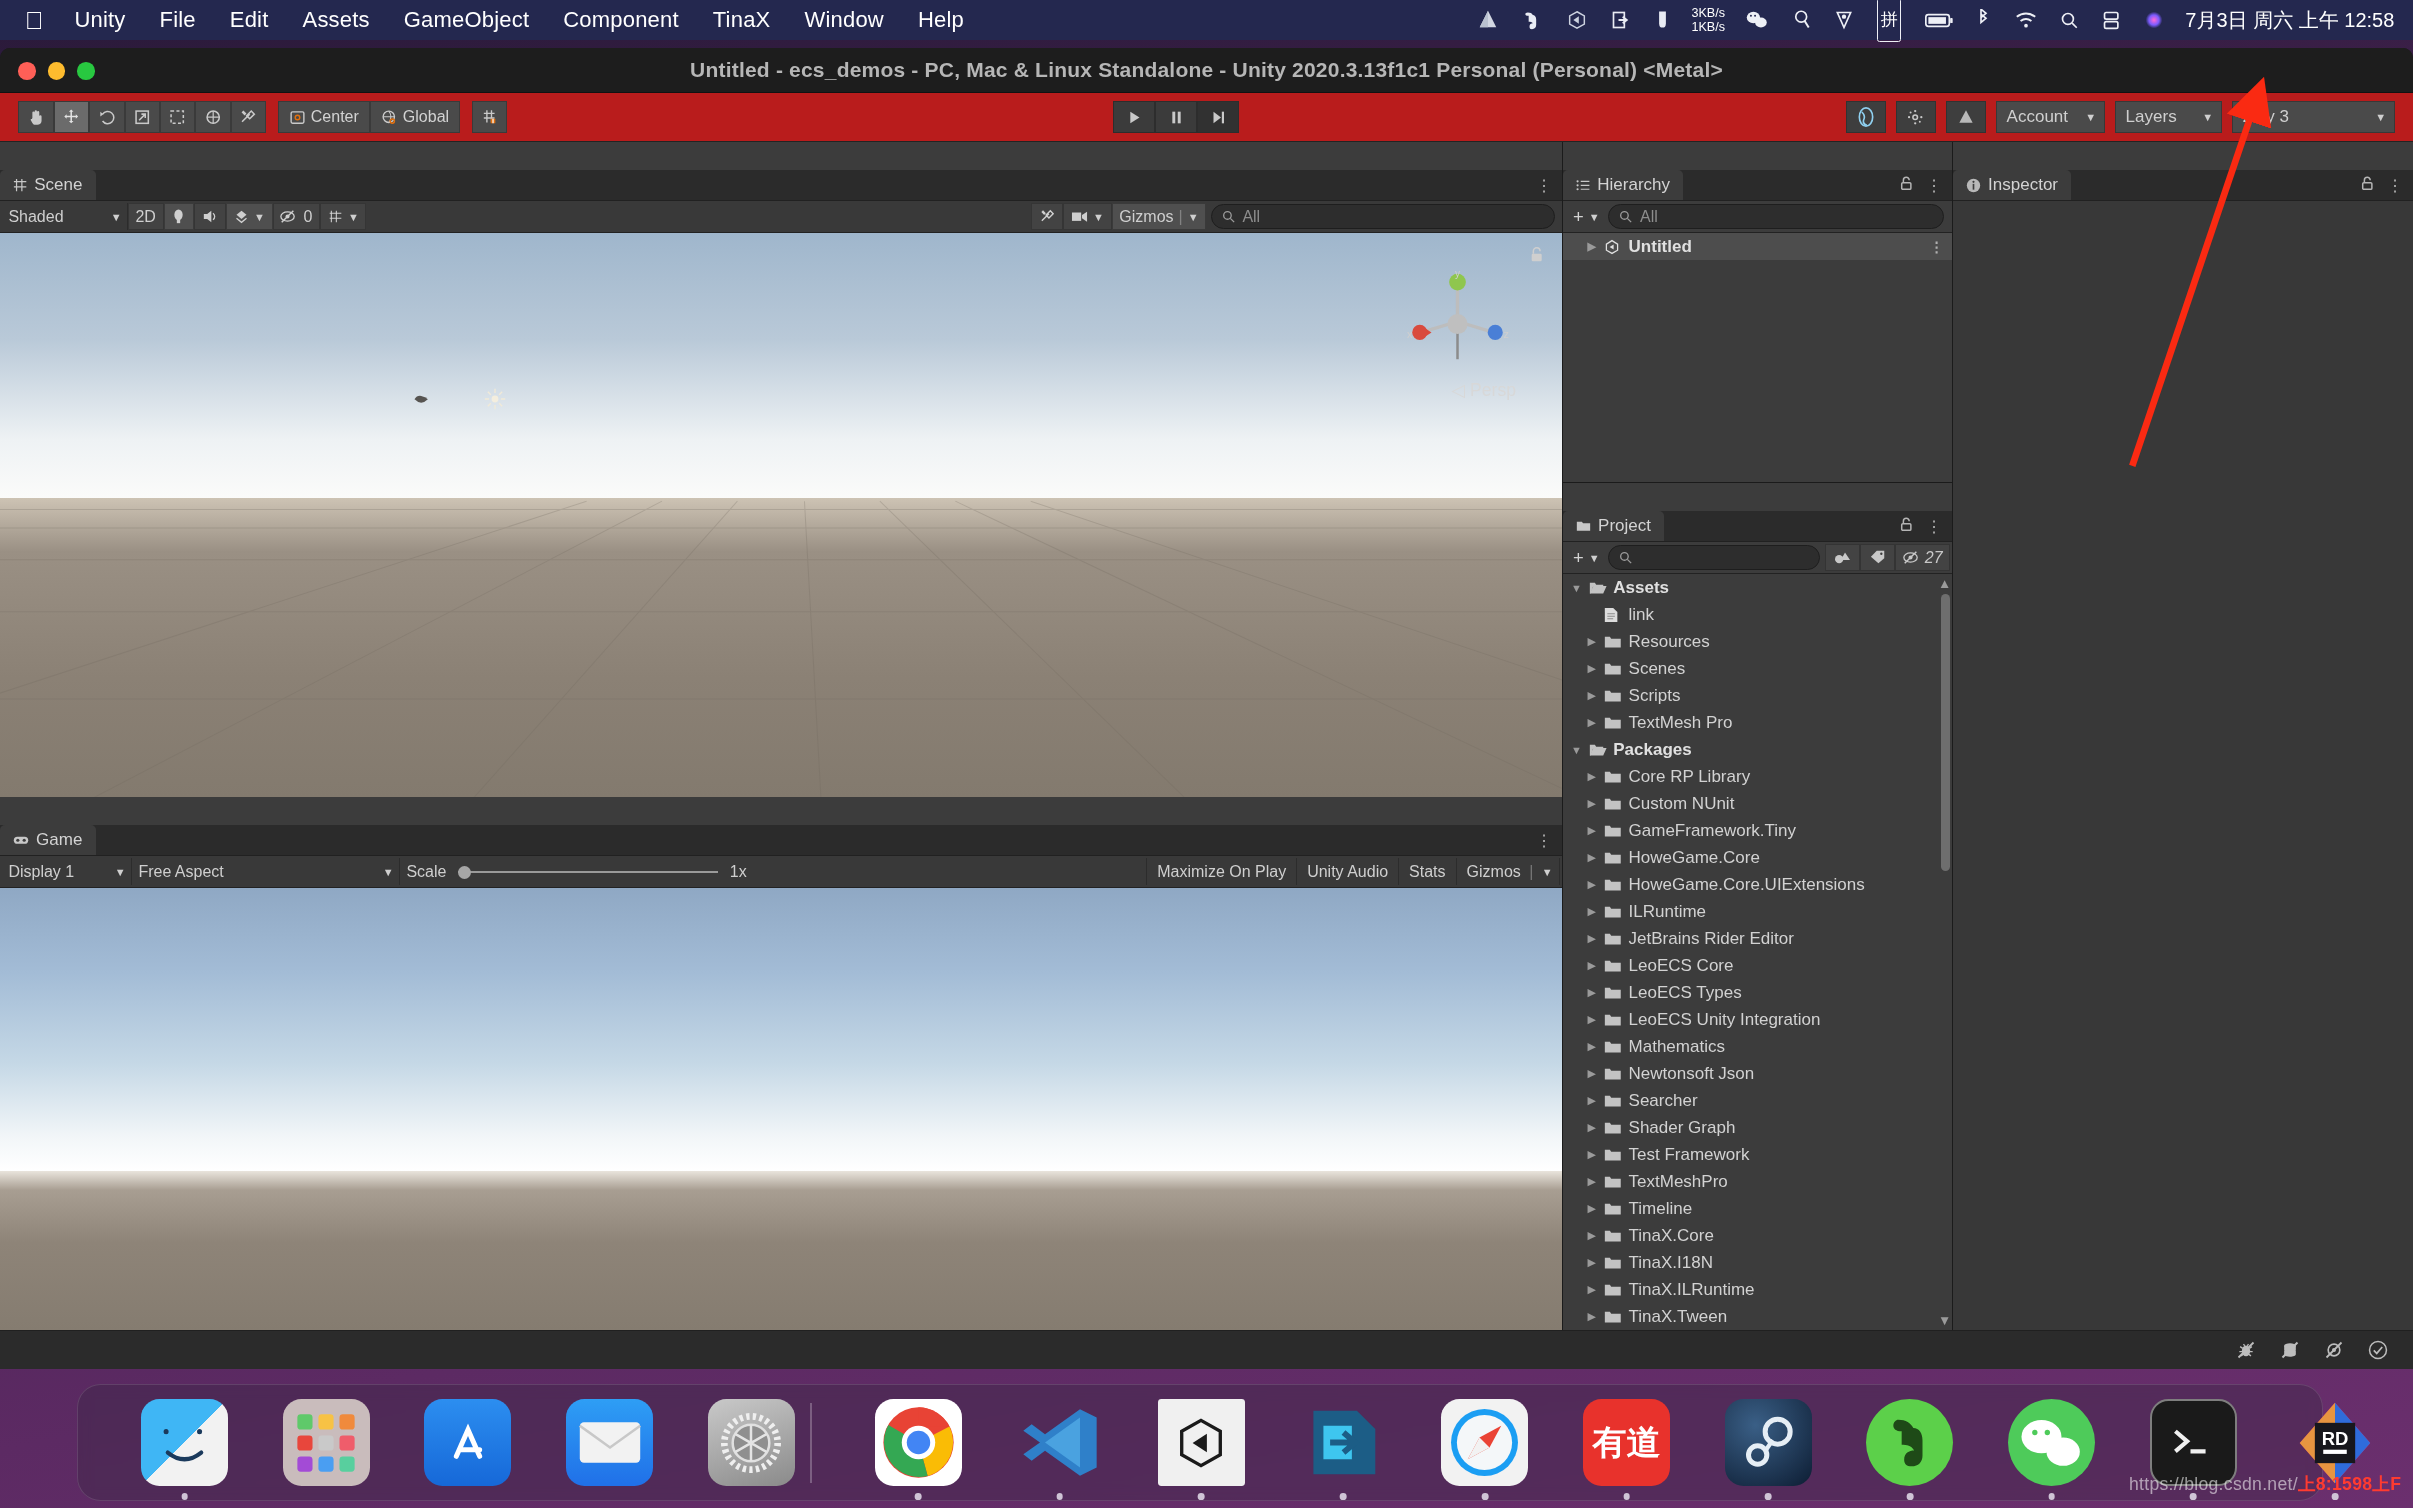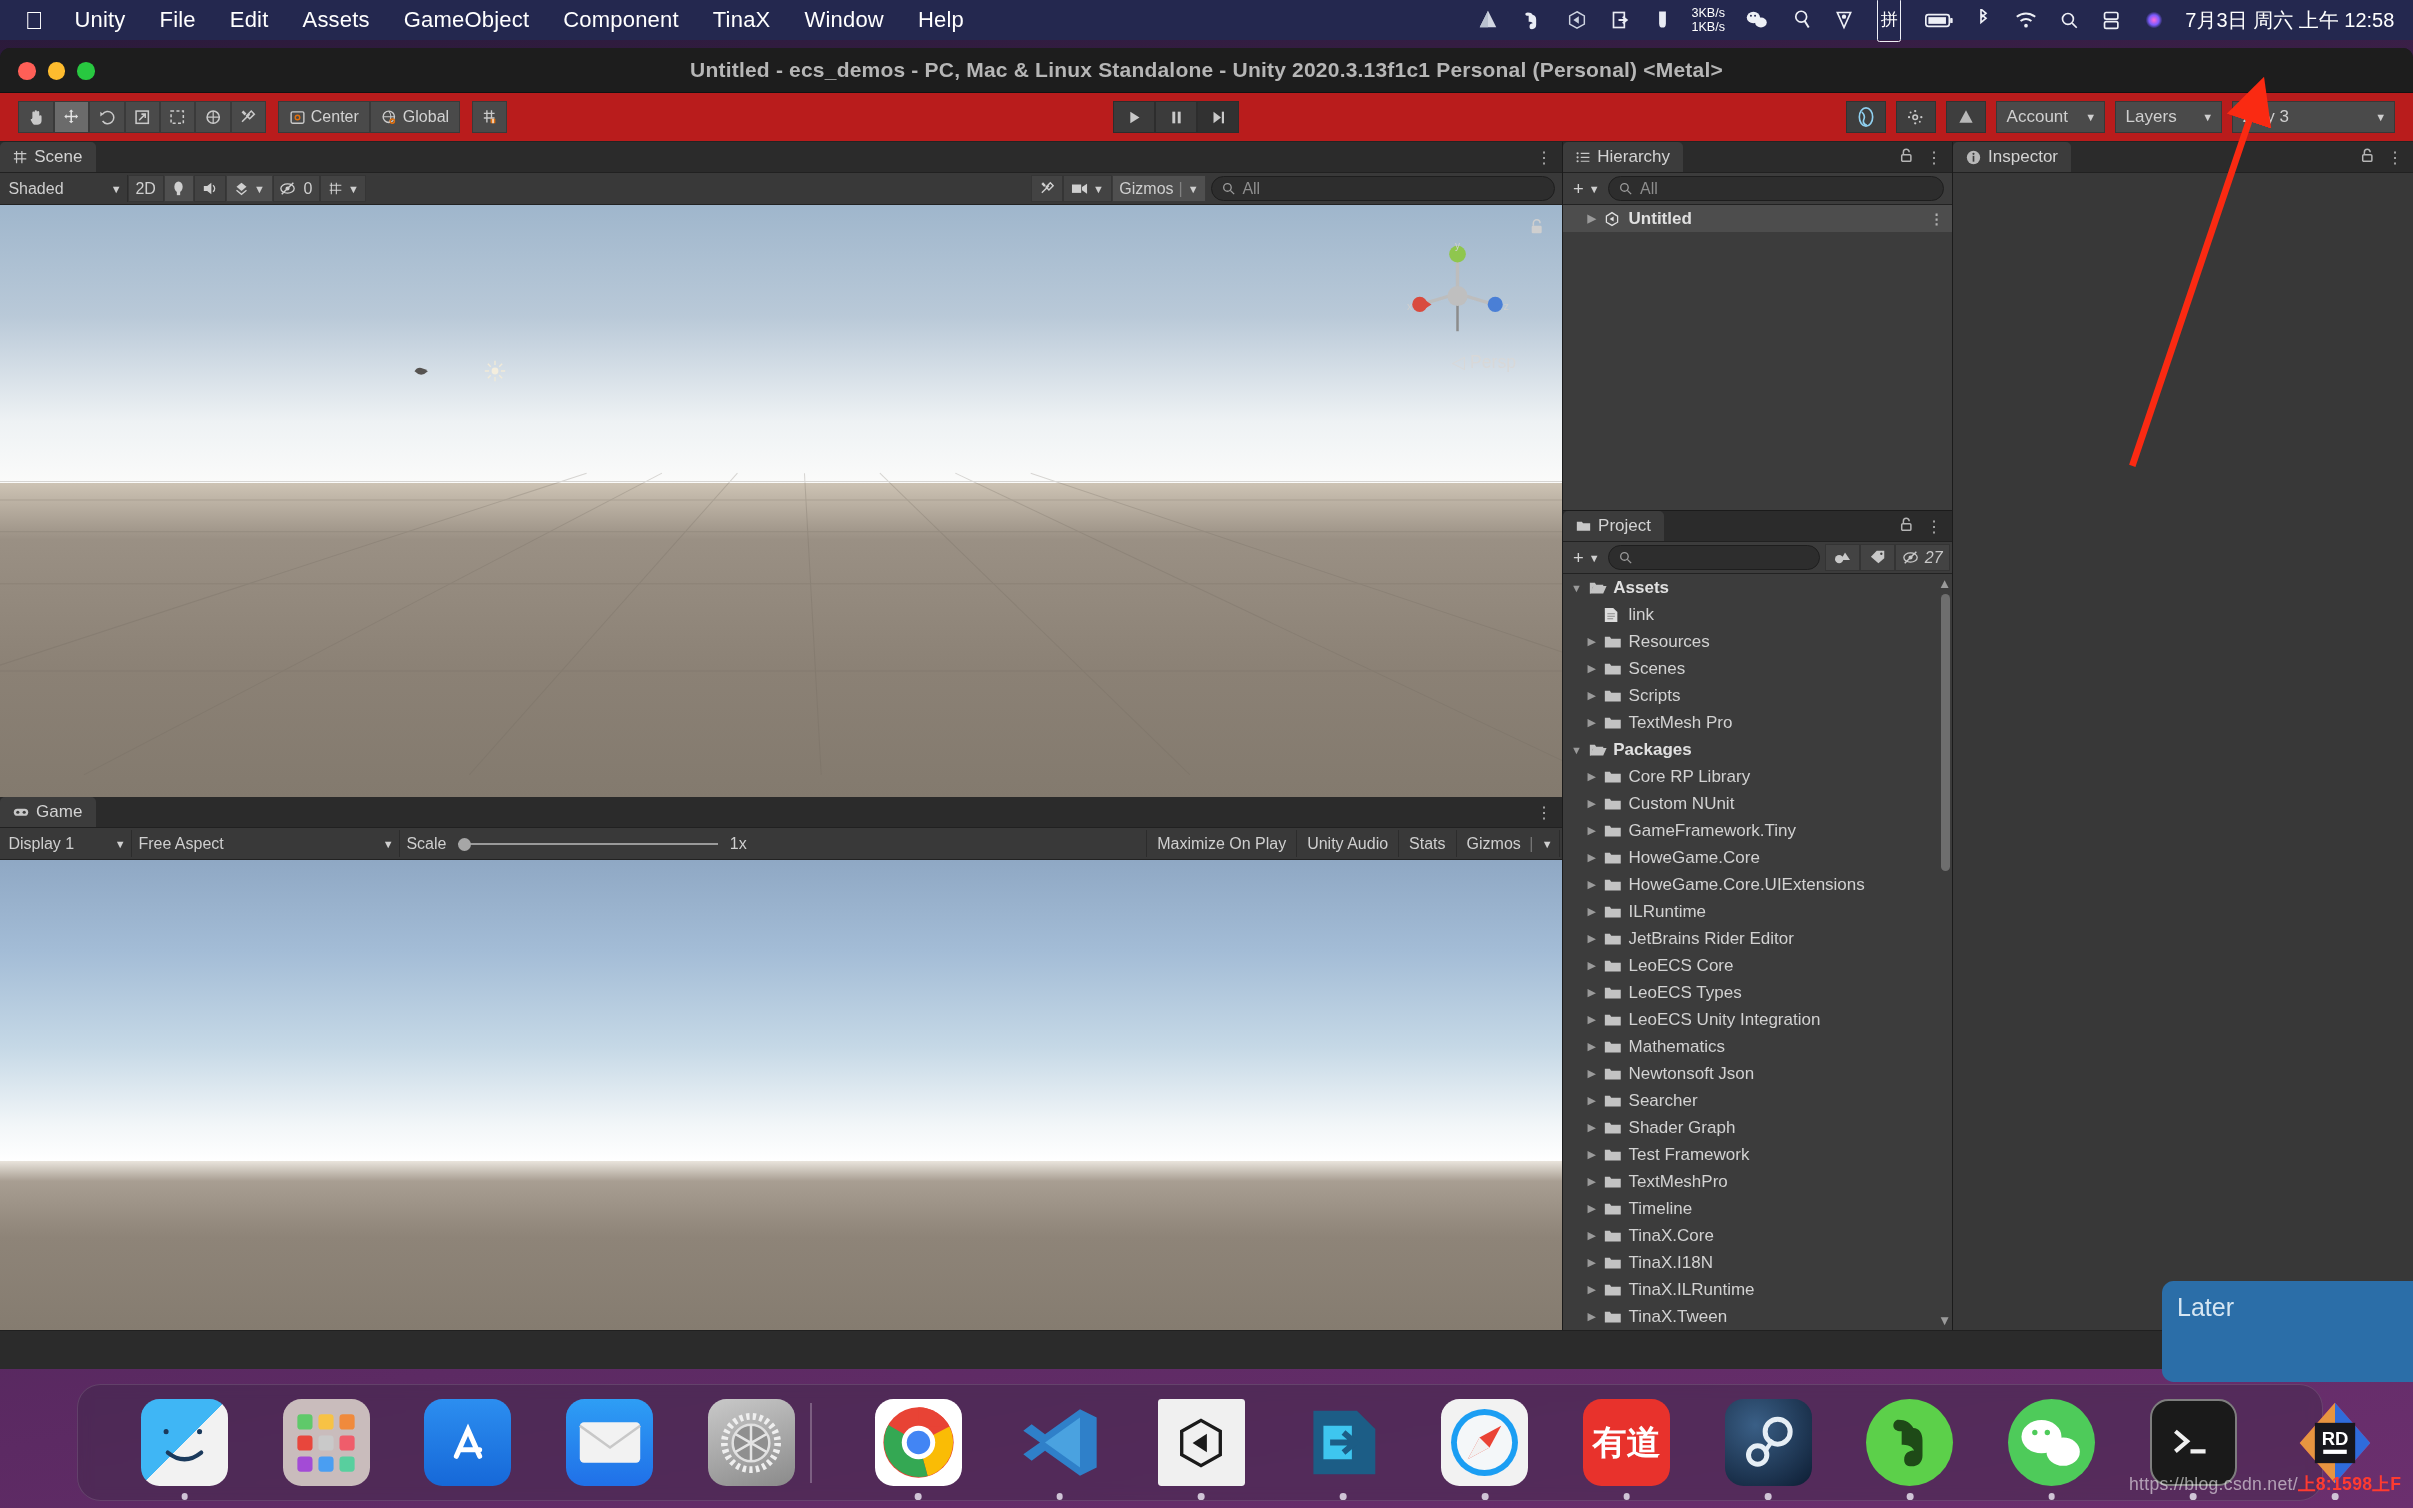--- a/index.html
+++ b/index.html
@@ -103,21 +103,21 @@
     position: absolute; left: 0; top: 94px; right: 0; bottom: 39px;
     display: flex; background: #2b2b2b;
   }
   .col-left { width: 1562px; display: flex; flex-direction: column; }
   .col-mid { width: 390px; display: flex; flex-direction: column; border-left: 1.7px solid #1b1b1b; }
   .col-right { flex: 1; display: flex; flex-direction: column; border-left: 1.7px solid #1b1b1b; }
 
   
   .tabstrip {
     height: 31px; background: #2b2b2b; display: flex; align-items: stretch;
-    position: relative; border-bottom: 0.8px solid #212121;
+    position: relative; border-bottom: 0.8px solid #212121; margin-top: 28px;
   }
   .tab {
     display: flex; align-items: center; gap: 6.7px; padding: 0 13.4px;
     background: #3c3c3c; color: #d3d3d3; font-size: 17px;
     border-radius: 5px 5px 0 0;
   }
   .tab .ticon { font-size: 14.2px; color: #c8c8c8; display:flex; }
   .tabstrip .tools {
     margin-left: auto; display: flex; align-items: center; gap: 13.4px;
     padding-right: 10px; color: #b5b5b5; font-size: 16px;
@@ -1175,23 +1175,20 @@
       </div>
       <div class="st-ic">
         <svg width="22" height="22" viewBox="0 0 26 26">
             <circle cx="13" cy="13" r="10" fill="none" stroke="#bdbdbd" stroke-width="1.8"></circle>
             <path d="M8 13.5 L11.5 17 L18 9.5" fill="none" stroke="#bdbdbd" stroke-width="2"></path>
           </svg>
       </div>
     </div>
   </div>
 
-  <div class="notif">
-    <span>Later</span>
-  </div>
 
   <svg class="annot" width="2413" height="1508" viewBox="0 0 2880 1800">
     <defs>
       <marker id="ah" markerWidth="7" markerHeight="7" refX="2.2" refY="3.5" orient="auto">
         <path d="M0,0 L7,3.5 L0,7 z" fill="#fa2a12"></path>
       </marker>
     </defs>
     <line x1="2545" y1="556" x2="2690" y2="128" stroke="#fa2a12" stroke-width="8" marker-end="url(#ah)"></line>
   </svg>
 

